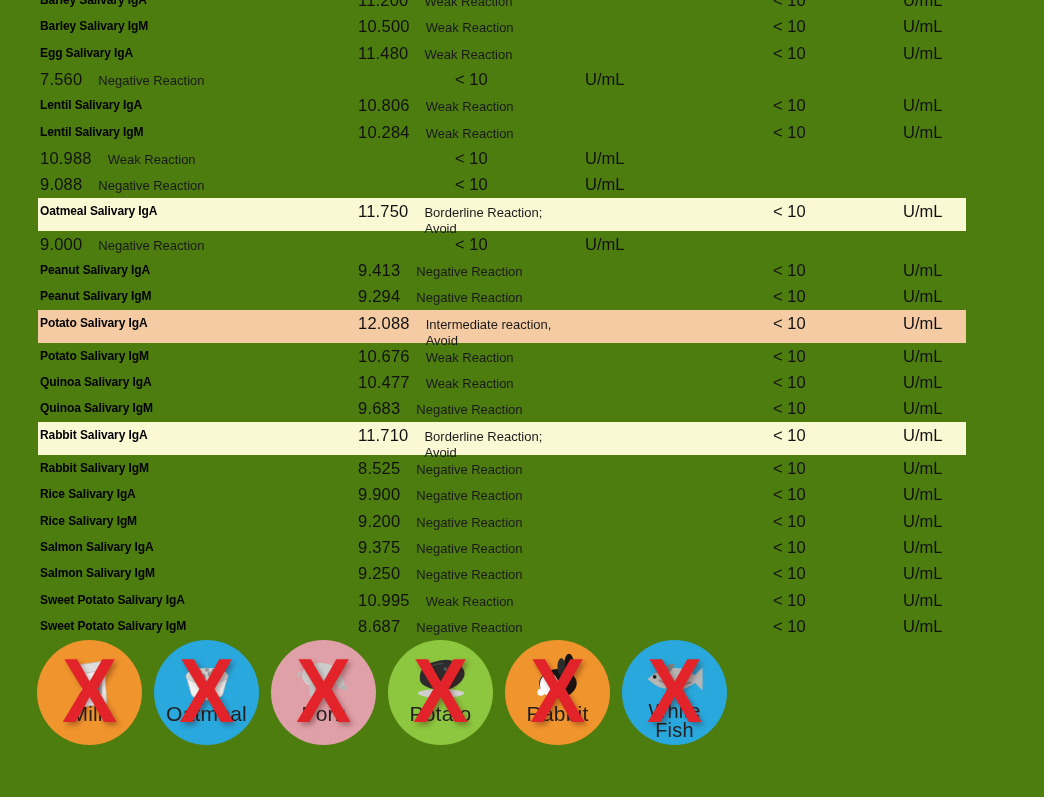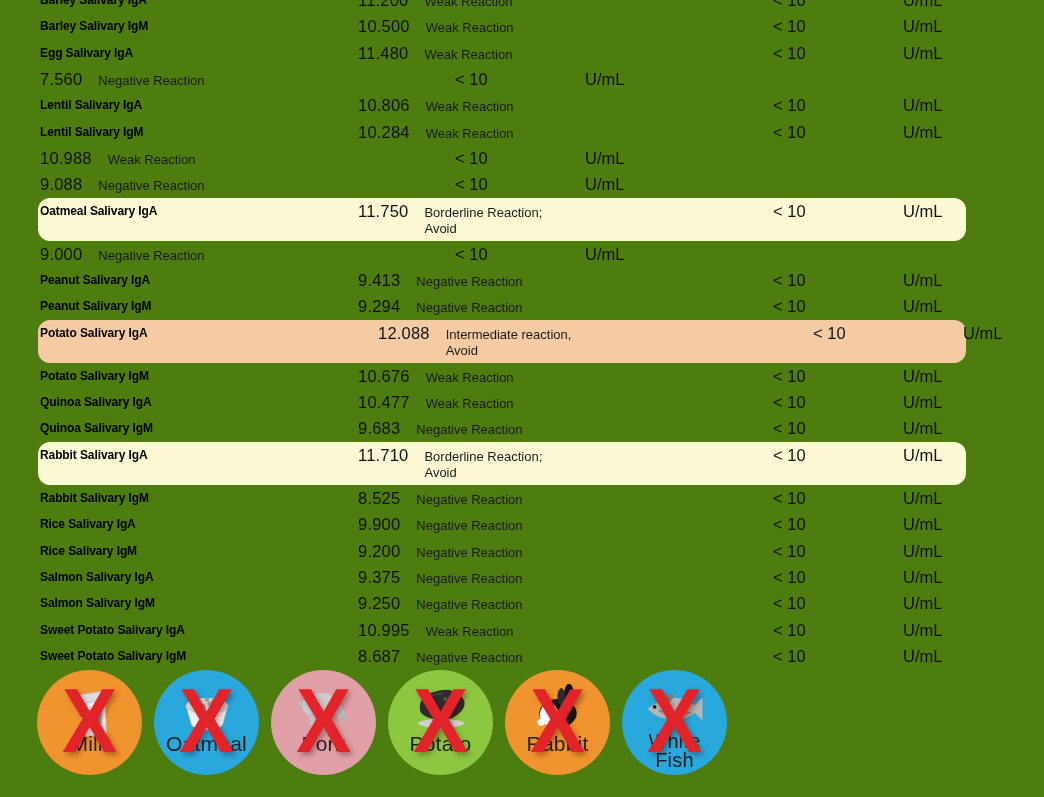--- a/index.html
+++ b/index.html
@@ -3,23 +3,23 @@
 <meta charset="utf-8">
 <style>
   html,body{margin:0;padding:0;}
   body{background:#fff;font-family:"Liberation Sans",sans-serif;}
   .page{position:relative;width:1044px;height:797px;background:#4d7c0f;overflow:hidden;}
 
   
   .table{margin-top:-13px;}
   .row{display:flex;align-items:flex-start;height:26.35px;
        margin-left:38px;margin-right:78px;padding-left:2px;box-sizing:border-box;}
-  .row.hl{height:43px;border-radius:12px;}
+  .row.hl{height:33px;}
   .row.hl-yellow{background:var(--hl-yellow);}
-  .row.hl-salmon{background:var(--hl-salmon);gap:20px;}
+  .row.hl-salmon{background:var(--hl-salmon);}
   .c-name{width:318px;flex:0 0 318px;font-size:12px;font-weight:700;color:#000;
           line-height:26.35px;letter-spacing:-0.1px;white-space:nowrap;}
   .c-vr{width:415px;flex:0 0 415px;display:flex;align-items:baseline;}
   .c-value{font-size:16.5px;color:#111;line-height:26.35px;letter-spacing:0.2px;}
   .c-reaction{margin-left:16px;font-size:13px;color:#1a1a1a;}
   .c-reaction .r1{display:block;line-height:26.35px;white-space:nowrap;}
   .c-reaction .r2{display:block;line-height:16px;margin-top:-5px;}
   .c-range{width:130px;flex:0 0 130px;font-size:16.5px;color:#111;line-height:26.35px;}
   .c-unit{flex:1;font-size:16.5px;color:#111;line-height:26.35px;}
 

